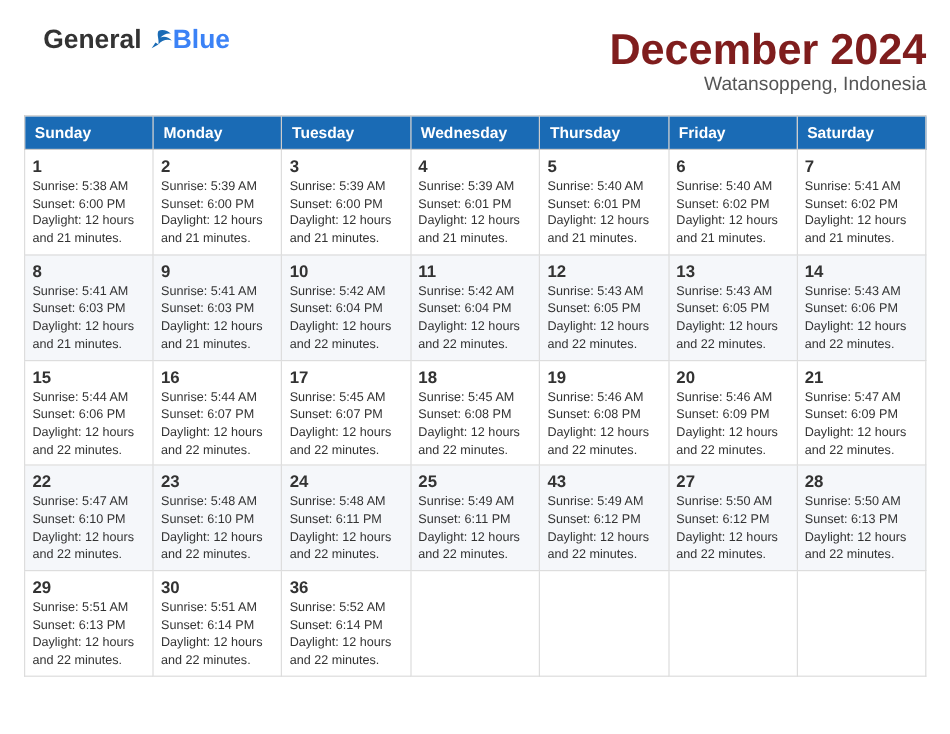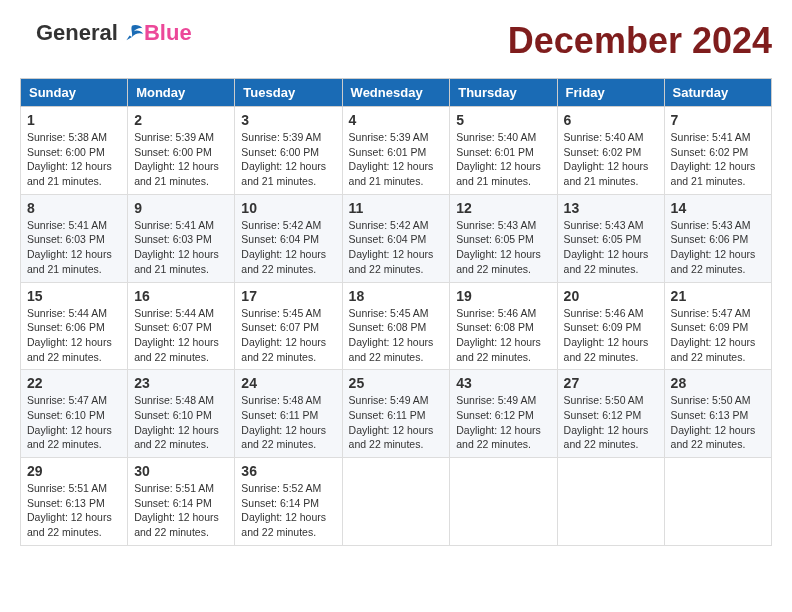--- a/index.html
+++ b/index.html
@@ -23,21 +23,21 @@
       margin-left: 16px;
     }
     .logo-text {
       display: flex;
       align-items: center;
       font-size: 22px;
       font-weight: bold;
       color: #333;
     }
     .logo-general { color: #333; }
-    .logo-blue { color: #ec4899; }
+    .logo-blue { color: #3b82f6; }
     .logo-bird {
       width: 24px;
       height: 20px;
       margin-left: 2px;
     }
     .title-area {
       text-align: right;
     }
     .month-title {
       font-size: 36px;
@@ -98,20 +98,21 @@
       <span class="logo-general">General</span>
       <svg class="logo-bird" viewBox="0 0 30 22" fill="none">
         <path d="M15 2 C18 0 25 1 28 5 C24 4 20 6 17 9 C20 7 26 8 29 12 C24 10 18 12 15 16 C16 11 13 6 15 2Z" fill="#1a6bb5"></path>
         <path d="M15 16 L8 20 L12 14Z" fill="#1a6bb5"></path>
       </svg>
       <span class="logo-blue">Blue</span>
     </div>
   </div>
   <div class="title-area">
     <div class="month-title">December 2024</div>
+    <div class="location">Watansoppeng, Indonesia</div>
   </div>
 </div>
 
 <table class="calendar-table">
   <thead>
     <tr>
     <th>Sunday</th>
         <th>Monday</th>
         <th>Tuesday</th>
         <th>Wednesday</th>

